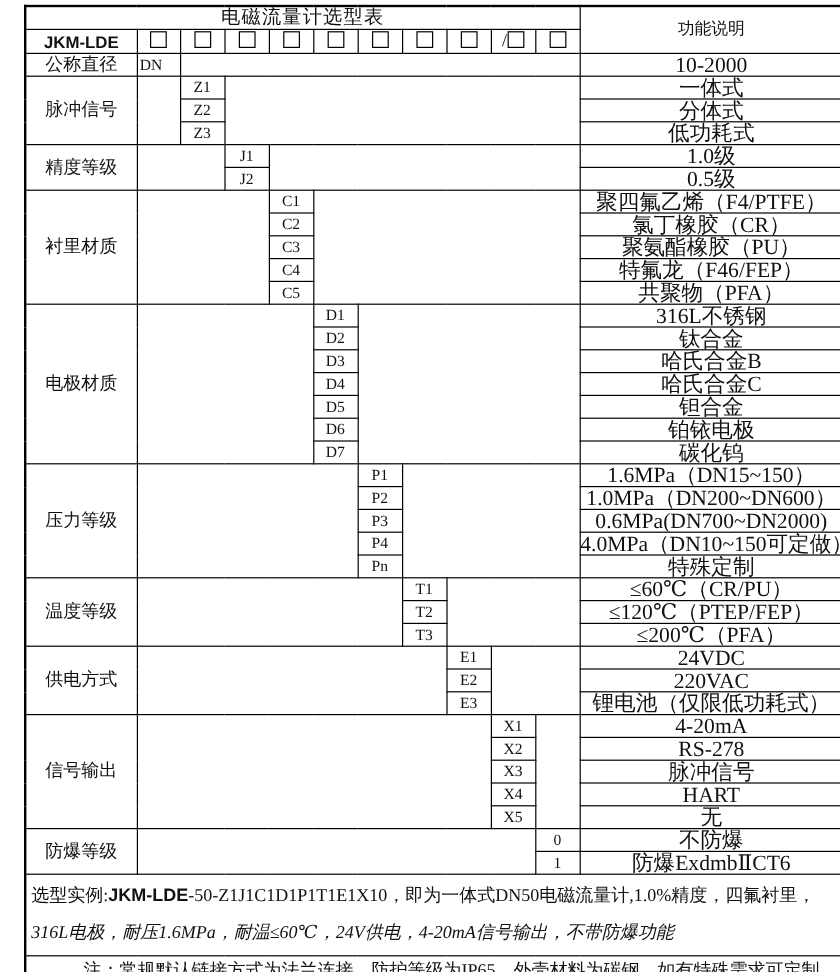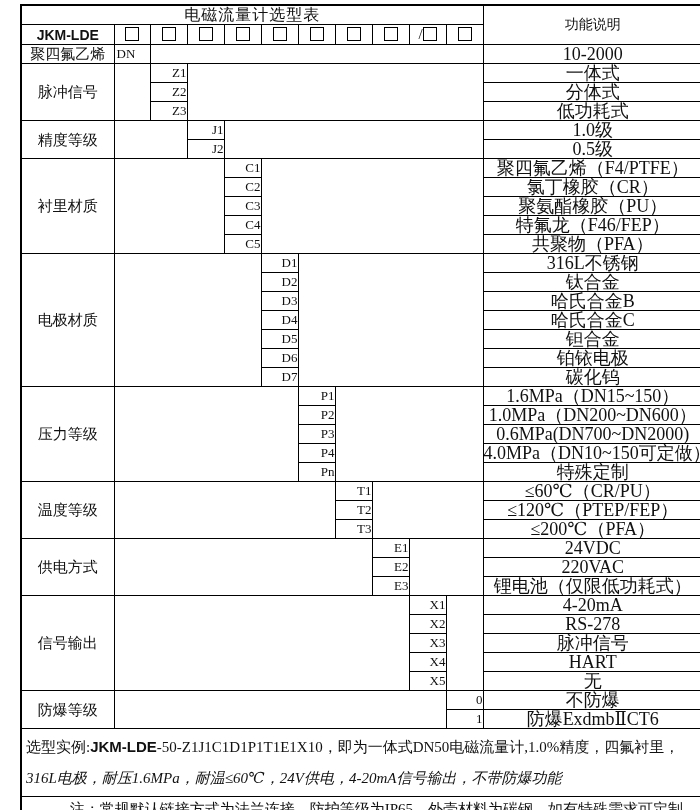--- a/index.html
+++ b/index.html
@@ -32,21 +32,21 @@
     white-space: nowrap;
   }
   td.title-cell { font-size: 16px; letter-spacing: 1px; }
   td.desc-hdr   { font-size: 14px; }
   td.model-cell {
     font-family: "Liberation Sans", "DejaVu Sans", sans-serif;
     font-weight: bold;
     font-size: 14px;
   }
   td.cat  { font-size: 15px; }
-  td.code { font-size: 13px; text-align: right; }
+  td.code { font-size: 13px; }
   td.code.left { text-align: left; padding-left: 2px; }
   td.desc { font-size: 18px; }
   td.boxcell { text-align: center; }
   span.box {
     display: inline-block;
     width: 12px;
     height: 12px;
     border: 1.5px solid #000000;
     vertical-align: -2px;
     background: #ffffff;
@@ -103,21 +103,21 @@
           <td class="boxcell"><span class="slash"></span><span class="box"></span></td>
           <td class="boxcell"><span class="slash"></span><span class="box"></span></td>
           <td class="boxcell"><span class="slash"></span><span class="box"></span></td>
           <td class="boxcell"><span class="slash"></span><span class="box"></span></td>
           <td class="boxcell"><span class="slash"></span><span class="box"></span></td>
           <td class="boxcell"><span class="slash"></span><span class="box"></span></td>
           <td class="boxcell"><span class="slash">/</span><span class="box"></span></td>
           <td class="boxcell"><span class="slash"></span><span class="box"></span></td>
         </tr>
         <tr>
-          <td class="cat" rowspan="1">聚四氟乙烯</td>
+          <td class="cat" rowspan="1">公称直径</td>
           <td class="code left">DN</td>
           <td class="filler" rowspan="1" colspan="9"></td>
           <td class="desc">10-2000</td>
         </tr>
         <tr>
           <td class="cat" rowspan="3">脉冲信号</td>
           <td class="filler" rowspan="3" colspan="1"></td>
           <td class="code">Z1</td>
           <td class="filler" rowspan="3" colspan="8"></td>
           <td class="desc">一体式</td>

